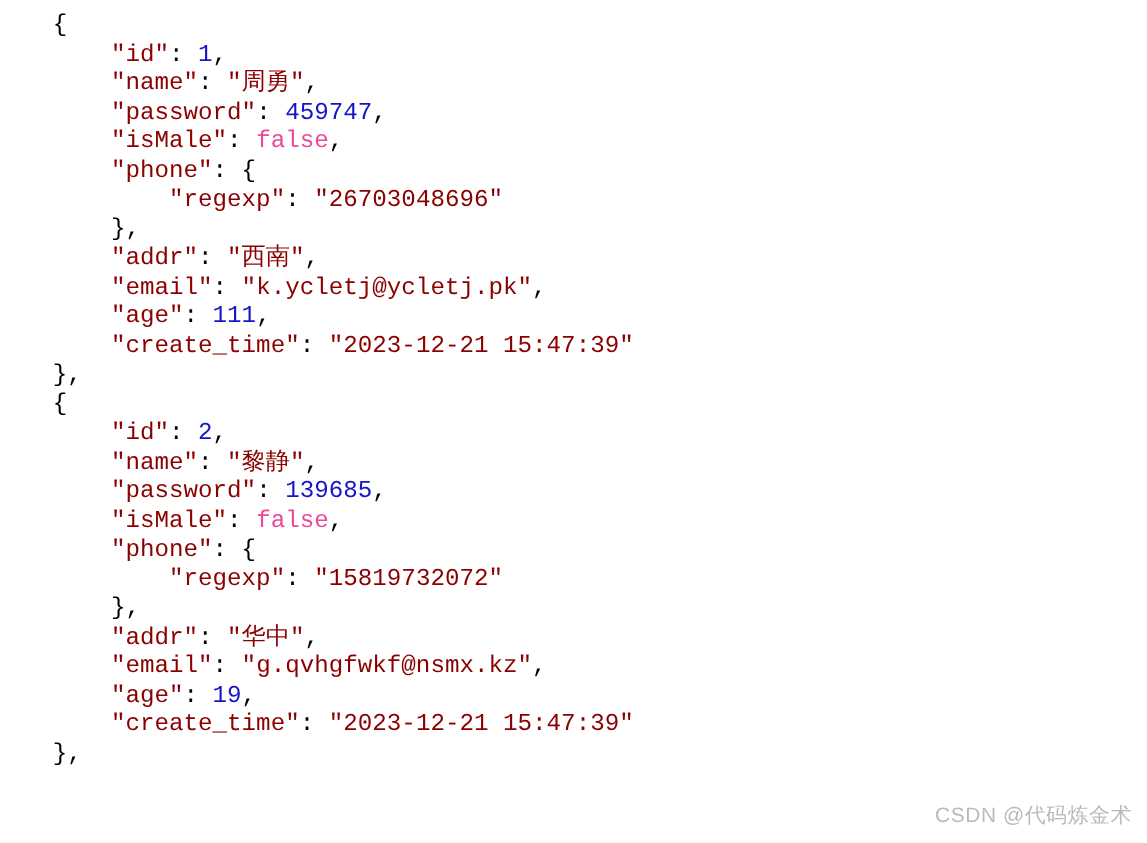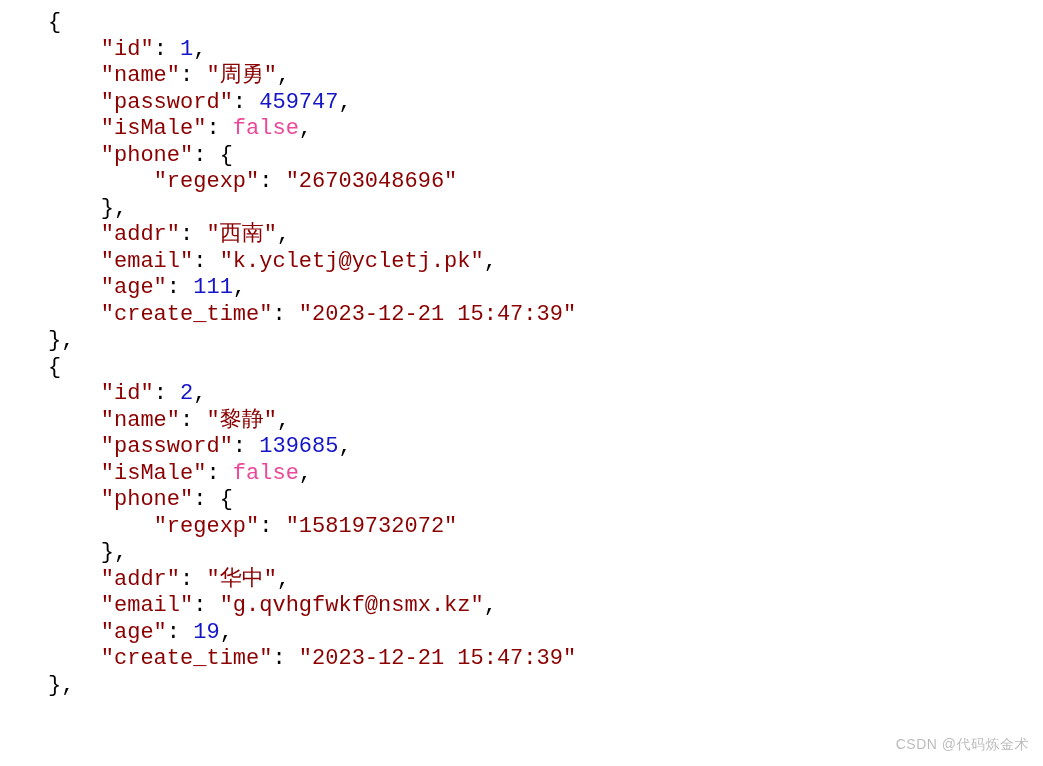--- a/index.html
+++ b/index.html
@@ -22,21 +22,21 @@
   .pun  { color: #000000; }  
   .key  { color: #8b0000; }  
   .str  { color: #8b0000; }  
   .num  { color: #1414c8; }  
   .bool { color: #ec4899; }  
   .watermark {
     position: absolute;
     right: 14px;
     bottom: 12px;
     font-family: "Microsoft YaHei", sans-serif;
-    font-size: 14px;
+    font-size: 19px;
     color: rgba(0,0,0,0.28);
     letter-spacing: 0.5px;
   }
 </style>
 </head>
 <body>
 
 <pre class="code"><span class="pun">{</span>
     <span class="key">"id"</span><span class="pun">: </span><span class="num">1</span><span class="pun">,</span>
     <span class="key">"name"</span><span class="pun">: </span><span class="str">"<span>周勇</span>"</span><span class="pun">,</span>

